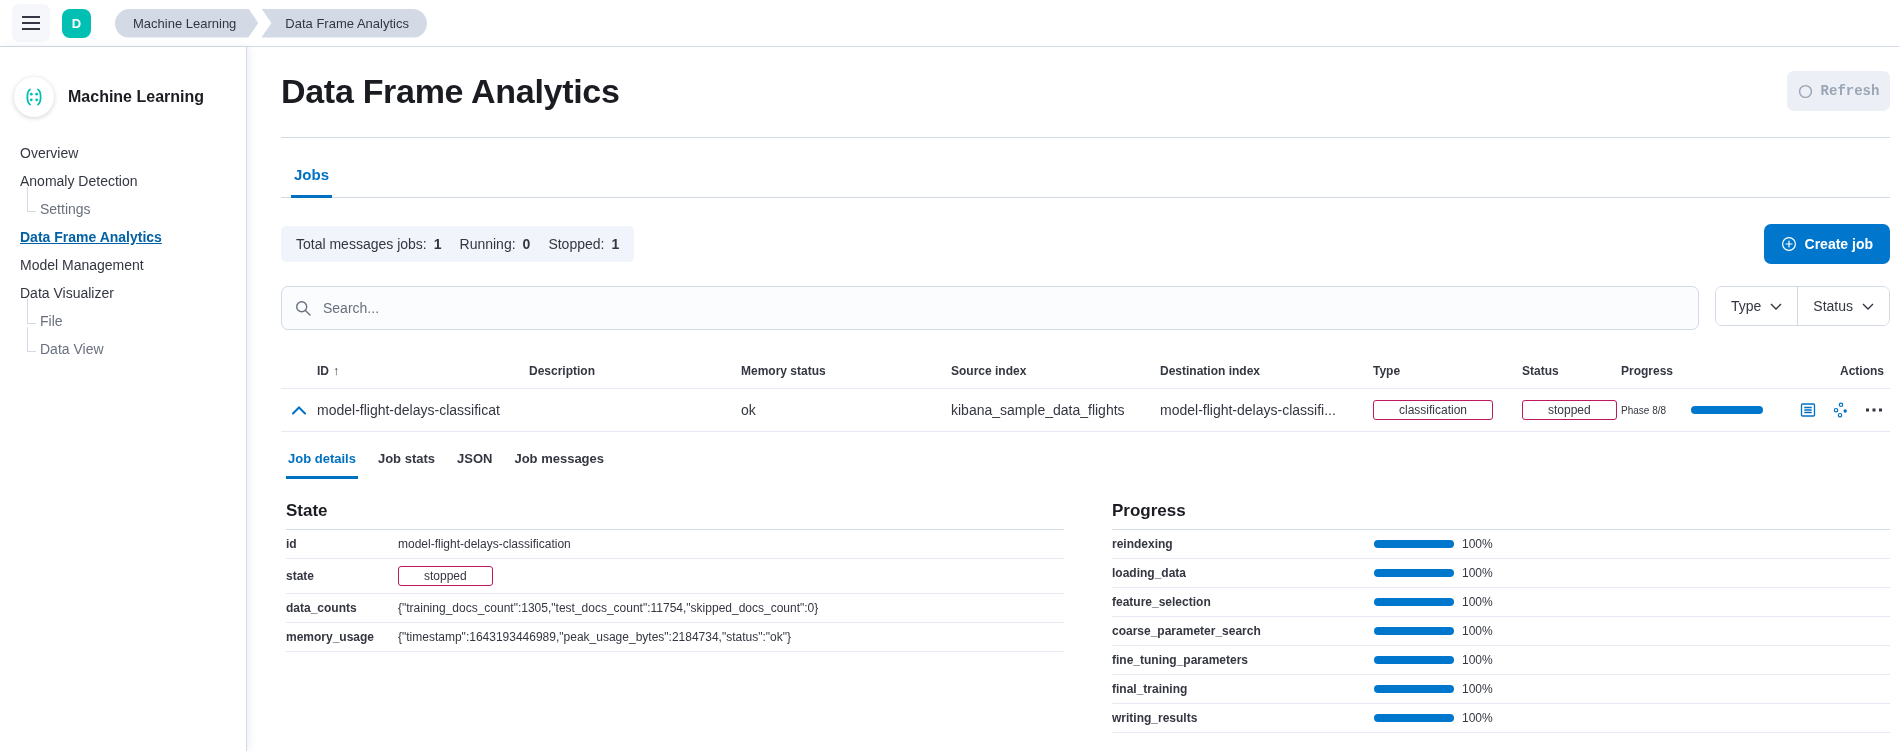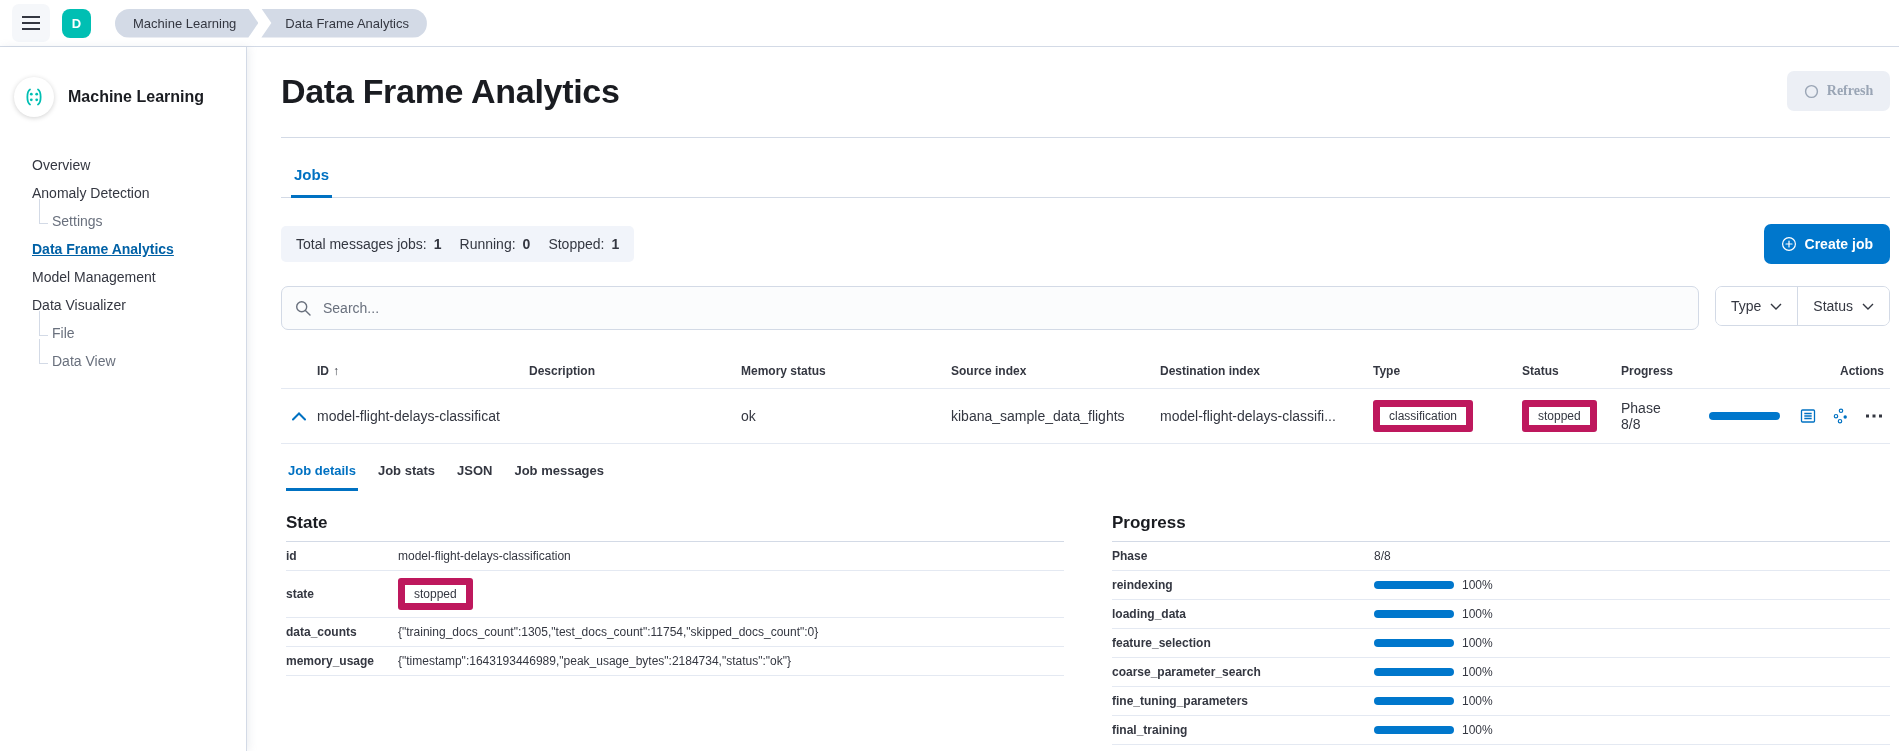--- a/index.html
+++ b/index.html
@@ -24,40 +24,40 @@
   .crumb.last { border-radius:0 15px 15px 0; padding:0 18px 0 24px; margin-left:3px;
     clip-path:polygon(0 0, 100% 0, 100% 100%, 0 100%, 10px 50%); }
   
   .shell { display:flex; height:704px; }
   .sidebar { width:247px; flex:0 0 247px; padding-top:26px; background:#fff;
     border-right:1px solid #d3dae6; box-shadow:2px 0 8px rgba(152,162,179,.18); }
   .sidebar-header { display:flex; align-items:center; gap:14px; padding:4px 16px 4px 14px; }
   .ml-logo { width:40px; height:40px; border-radius:50%; background:#fff;
     box-shadow:0 1px 5px rgba(0,0,0,.18); display:flex; align-items:center; justify-content:center; }
   .sidebar-title { font-size:16px; font-weight:700; color:#1a1c21; }
-  .nav { margin-top:30px; padding-left:32px; font-size:14px; }
+  .nav { margin-top:18px; padding-left:20px; font-size:14px; }
   .nav-item { padding:6px 0; cursor:pointer; color:#343741; width:max-content; }
   .nav-item.sub { margin-left:3px; padding-left:17px; color:#69707d; position:relative; }
   .nav-item.sub::before { content:''; position:absolute; left:4px; top:-8px; bottom:11px;
     width:8px; border-left:1px solid #d3dae6; border-bottom:1px solid #d3dae6; }
   .nav-item.active { color:#0061a6; font-weight:700; text-decoration:underline; }
   
   .main { flex:1; padding:0 9px 0 34px; min-width:0; }
   .page-header { display:flex; justify-content:space-between; align-items:center;
     padding:24px 0 26px; border-bottom:1px solid #d3dae6; }
   .page-title { font-size:34px; font-weight:700; color:#1a1c21; margin:0; letter-spacing:-.3px; }
   .refresh-controls { display:flex; gap:14px; align-items:center; }
   .auto-refresh-group { display:flex; width:390px; height:40px; border:1px solid #d3dae6;
     border-radius:7px; overflow:hidden; background:#fff; }
   .ar-label { background:#e9edf3; display:flex; align-items:center; gap:8px; padding:0 13px;
     font-size:13px; font-weight:700; cursor:pointer; }
   .ar-value { flex:1; display:flex; align-items:center; padding:0 14px; font-size:14px; cursor:pointer; }
   .refresh-btn { height:40px; min-width:103px; border:none; border-radius:7px; background:#eceff5;
     color:#9aa5b5; font-size:14px; font-weight:600; display:flex; align-items:center;
-    justify-content:center; gap:8px; font-family:Liberation Serif, serif; }
+    justify-content:center; gap:8px; font-family:Liberation Mono, monospace; }
   .tabs-row { margin-top:24px; border-bottom:1px solid #d3dae6; padding-left:10px; }
   .tab-jobs { display:inline-block; color:#0071c2; font-weight:700; font-size:15px;
     padding:4px 3px 12px; border-bottom:3px solid #0071c2; margin-bottom:-1px; cursor:pointer; }
   .toolbar-row { margin-top:26px; display:flex; justify-content:space-between; align-items:center; }
   .stats-pill { background:#f1f4fa; border-radius:5px; padding:10px 15px; font-size:14px;
     display:flex; gap:7px; align-items:center; color:#343741; }
   .stats-pill b { font-weight:700; }
   .stats-gap { width:4px; }
   .create-job-btn { background:#0077cc; color:#fff; border:none; border-radius:7px; height:40px;
     padding:0 17px; font-size:14px; font-weight:600; display:flex; align-items:center; gap:8px;
@@ -75,23 +75,23 @@
   .filter-btn + .filter-btn { border-left:1px solid #d3dae6; }
   
   .jobs-table { margin-top:30px; }
   .t-header, .t-row { display:grid; align-items:center;
     grid-template-columns:36px 212px 212px 210px 209px 213px 149px 99px 1fr 110px; }
   .t-header { font-size:12px; font-weight:700; padding:4px 0 10px; border-bottom:1px solid #e4e9f2; }
   .t-header .hcell.right { text-align:right; padding-right:6px; }
   .sort-arrow { font-weight:400; margin-left:4px; font-size:12px; }
   .t-row { padding:11px 0; border-bottom:1px solid #e4e9f2; font-size:14px; }
   .chev-cell { display:flex; align-items:center; justify-content:center; cursor:pointer; }
-  .badge { display:inline-block; border:7px solid #be185d; border-radius:3px; background:#fff;
-    padding:2px 9px; font-size:12px; color:#343741; white-space:nowrap; }
-  .progress-cell { display:flex; align-items:center; gap:25px; font-size:14px; }
+  .badge { display:inline-block; border:1px solid #be185d; border-radius:3px; background:#fff;
+    padding:2px 25px; font-size:12px; color:#343741; white-space:nowrap; }
+  .progress-cell { display:flex; align-items:center; gap:25px; font-size:10px; }
   .mini-bar { width:72px; height:8px; border-radius:4px; background:#0077cc; }
   .actions-cell { display:flex; justify-content:flex-end; align-items:center; gap:17px; padding-right:8px; }
   .actions-cell span { display:flex; cursor:pointer; }
   .trunc { white-space:nowrap; overflow:hidden; }
   
   .expanded { padding-top:13px; border-bottom:1px solid #d3dae6; padding-bottom:26px; }
   .detail-tabs { display:flex; gap:18px; padding-left:5px; font-size:13px; font-weight:700; }
   .dtab { padding:6px 2px 10px; cursor:pointer; color:#343741; }
   .dtab.active { color:#0071c2; border-bottom:3px solid #0071c2; }
   .detail-sections { display:flex; gap:48px; margin-top:22px; padding-left:5px; align-items:flex-start; }
@@ -308,24 +308,20 @@
             </div>
             <div class="d-row state-grid">
               <span class="d-label">memory_usage</span>
               <span class="trunc">{"timestamp":1643193446989,"peak_usage_bytes":2184734,"status":"ok"}</span>
             </div>
           </div>
 
           <div class="section">
             <h3 class="section-heading">Progress</h3>
             <div class="d-row prog-grid">
-              <span class="d-label">Phase</span>
-              <span>8/8</span>
-            </div>
-            <div class="d-row prog-grid">
               <span class="d-label">reindexing</span>
               <span class="p-val">
                   <span class="p-bar"></span>
                   <span>100%</span>
                 </span>
             </div>
             <div class="d-row prog-grid">
               <span class="d-label">loading_data</span>
               <span class="p-val">
                   <span class="p-bar"></span>

